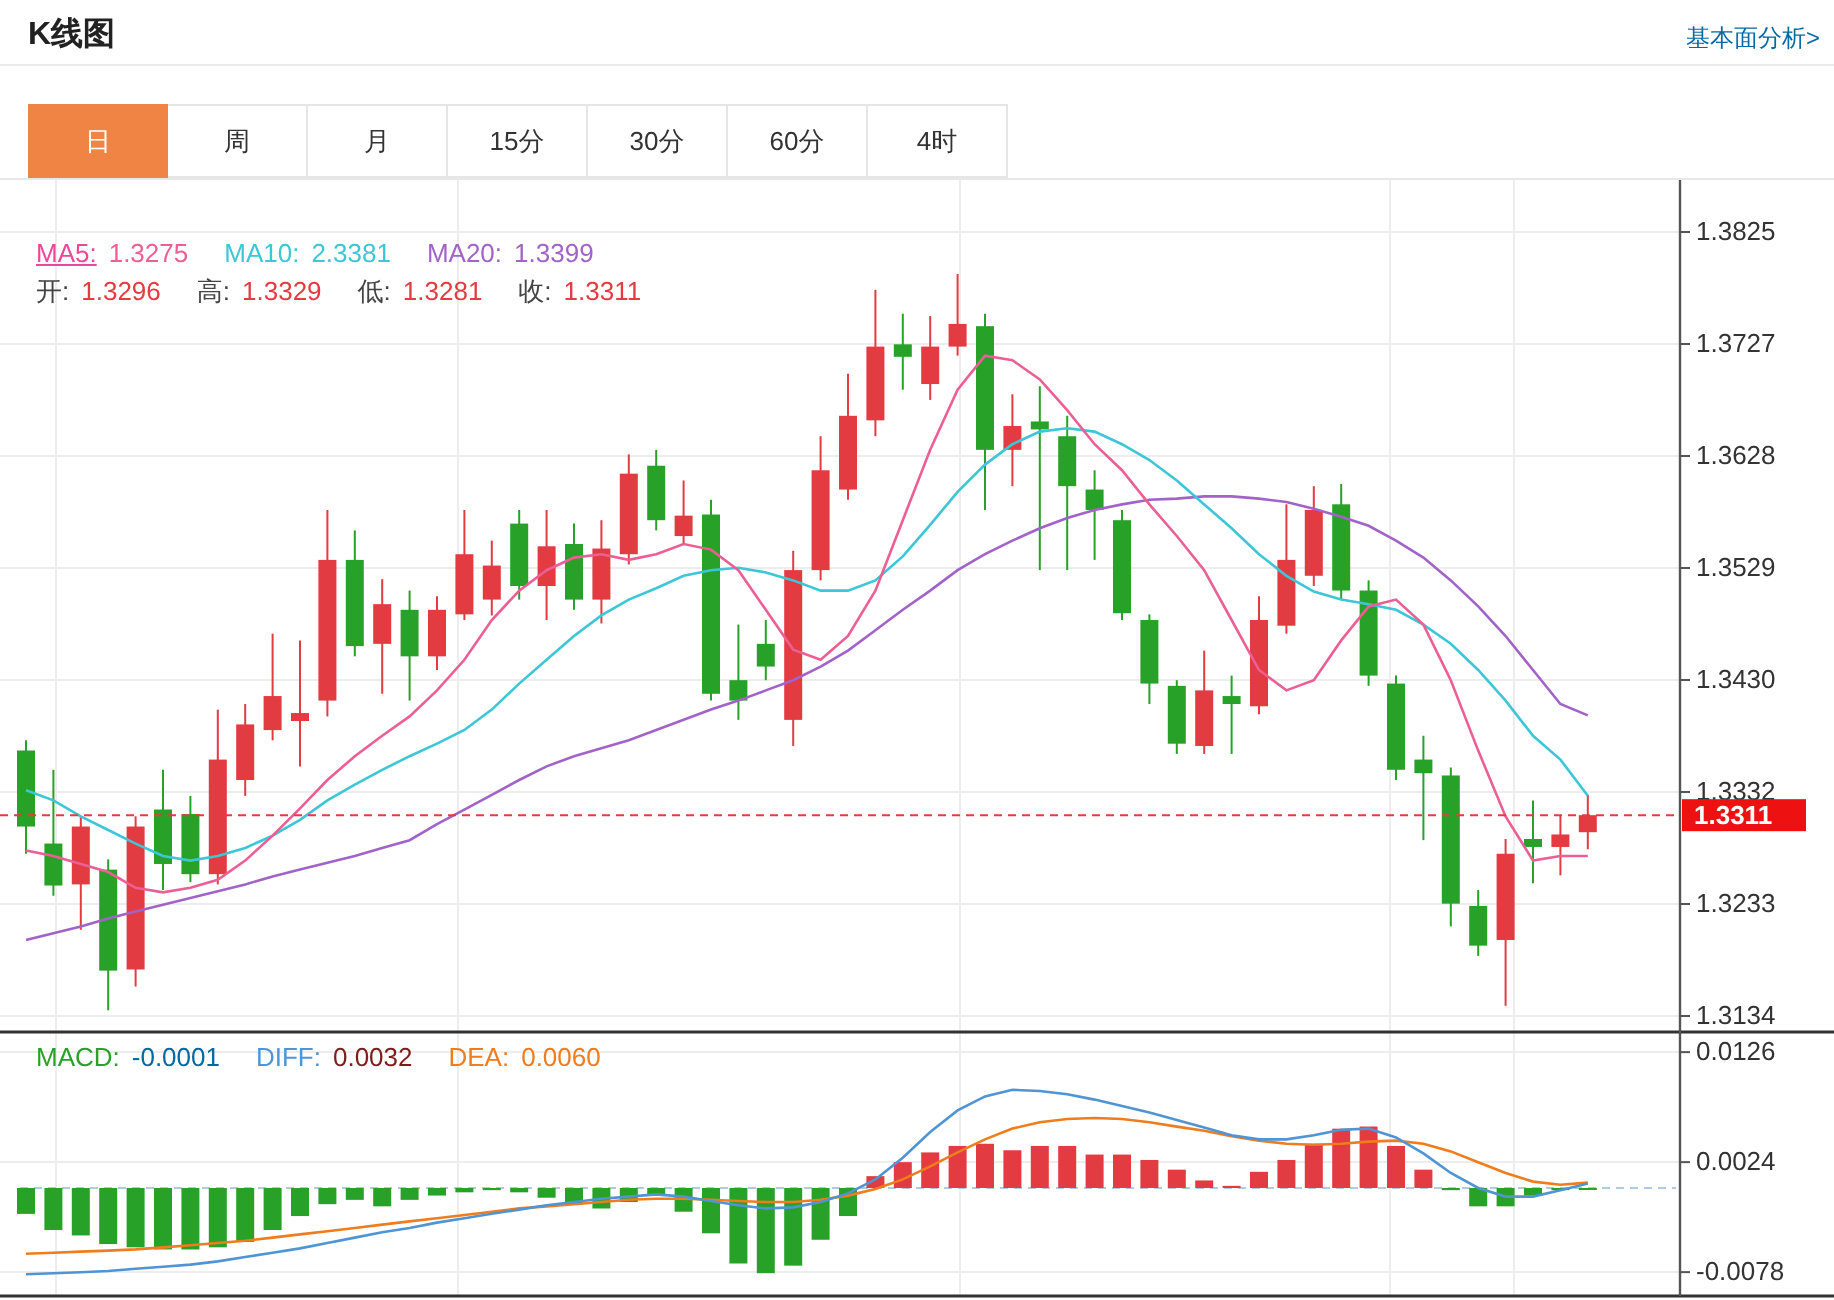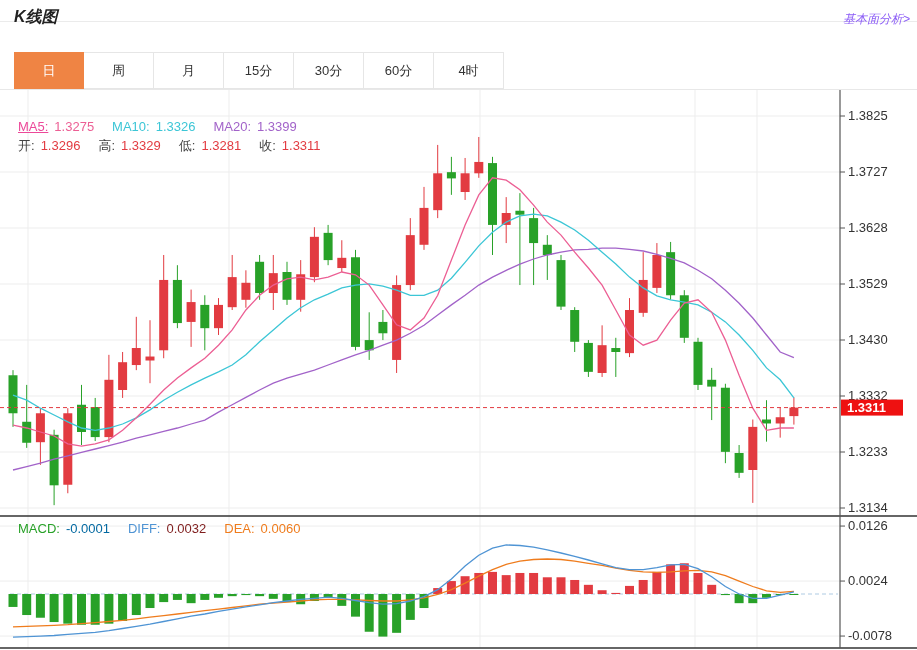--- a/index.html
+++ b/index.html
@@ -2,24 +2,24 @@
 <html><head>
 <meta charset="utf-8">
 <style>
   * { margin:0; padding:0; box-sizing:border-box; }
   html,body { width:917px; height:650px; background:#fff; overflow:hidden;
     font-family:"Liberation Sans","DejaVu Sans",sans-serif; }
   #stage { position:relative; width:917px; height:650px; background:#fff; }
   #chart-svg { position:absolute; left:0; top:0; }
   svg text { font-family:"Liberation Sans","DejaVu Sans",sans-serif; }
 
-  .titlebar { position:absolute; left:0; top:0; width:917px; height:22px;
-    border-bottom:1px solid #ebebeb; background:#fff;font-style:italic; }
+  .titlebar { position:absolute; left:0; top:0; width:917px; height:33px;
+    border-bottom:1px solid #ebebeb; background:#fff; }
   .page-title { position:absolute; left:14px; top:7px; font-size:16px; font-weight:bold; color:#222; }
-  .header-link { position:absolute; right:7px; top:11px; font-size:12px; color:#8b5cf6; cursor:pointer; text-decoration:none;margin-left:40px; }
+  .header-link { position:absolute; right:7px; top:11px; font-size:12px; color:#0369a1; cursor:pointer; text-decoration:none;margin-left:40px; }
 
   .tabbar { position:absolute; left:0; top:52px; width:917px; height:38px;
     border-bottom:1px solid #e8e8e8; background:#fff; display:flex; align-items:stretch; padding-left:14px; }
   .tab { width:70px; display:flex; align-items:center; justify-content:center;
     font-size:13px; color:#333; border:1px solid #e6e6e6; border-left:none; cursor:pointer; background:#fff; }
   .tab:first-child { border-left:1px solid #e6e6e6; }
   .tab.selected { background:#ef8444; border-color:#ef8444; color:#fff; }
 
   .legend-row { position:absolute; left:18px; font-size:13px; white-space:nowrap; pointer-events:none; }
   .legend-row span { margin-right:6px; }
@@ -280,15 +280,15 @@
       <div class="tab selected">日</div>
       <div class="tab">周</div>
       <div class="tab">月</div>
       <div class="tab">15分</div>
       <div class="tab">30分</div>
       <div class="tab">60分</div>
       <div class="tab">4时</div>
     </div>
 
   <div class="legend-row" id="legend-ohlc"><span style="color: rgb(68, 68, 68);">开:</span><span class="gap" style="color: rgb(226, 59, 65);">1.3296</span><span style="color: rgb(68, 68, 68);">高:</span><span class="gap" style="color: rgb(226, 59, 65);">1.3329</span><span style="color: rgb(68, 68, 68);">低:</span><span class="gap" style="color: rgb(226, 59, 65);">1.3281</span><span style="color: rgb(68, 68, 68);">收:</span><span class="gap" style="color: rgb(226, 59, 65);">1.3311</span></div>
-  <div class="legend-row" id="legend-ma"><span style="color: #ec4899; text-decoration: underline;">MA5:</span><span class="gap" style="color: rgb(236, 95, 148);">1.3275</span><span style="color: rgb(60, 198, 214);">MA10:</span><span class="gap" style="color: rgb(60, 198, 214);">1.3326</span><span style="color: rgb(162, 99, 201);">MA20:</span><span class="gap" style="color: rgb(162, 99, 201);">1.3399</span></div>
+  <div class="legend-row" id="legend-ma"><span style="color: #ec4899; text-decoration: underline;">MA5:</span><span class="gap" style="color: rgb(236, 95, 148);">1.3275</span><span style="color: rgb(60, 198, 214);">MA10:</span><span class="gap" style="color: rgb(60, 198, 214);">2.3381</span><span style="color: rgb(162, 99, 201);">MA20:</span><span class="gap" style="color: rgb(162, 99, 201);">1.3399</span></div>
   <div class="legend-row" id="legend-macd"><span style="color: rgb(40, 161, 40);">MACD:</span><span class="gap" style="color: #0369a1;">-0.0001</span><span style="color: rgb(79, 148, 212);">DIFF:</span><span class="gap" style="color: #7f1d1d; margin-top: 20px;">0.0032</span><span style="color: rgb(239, 124, 29);">DEA:</span><span class="gap" style="color: rgb(239, 124, 29);">0.0060</span></div>
 </div>
 
 </body></html>

